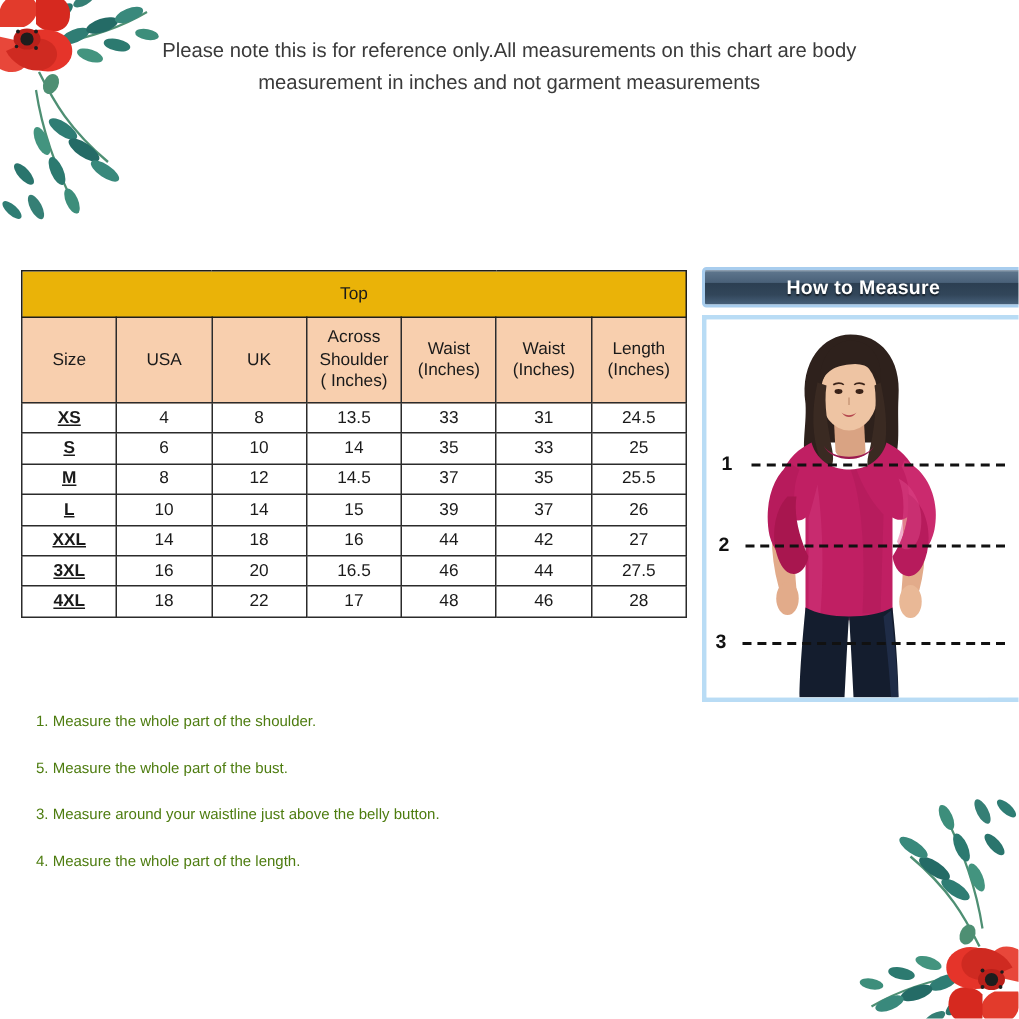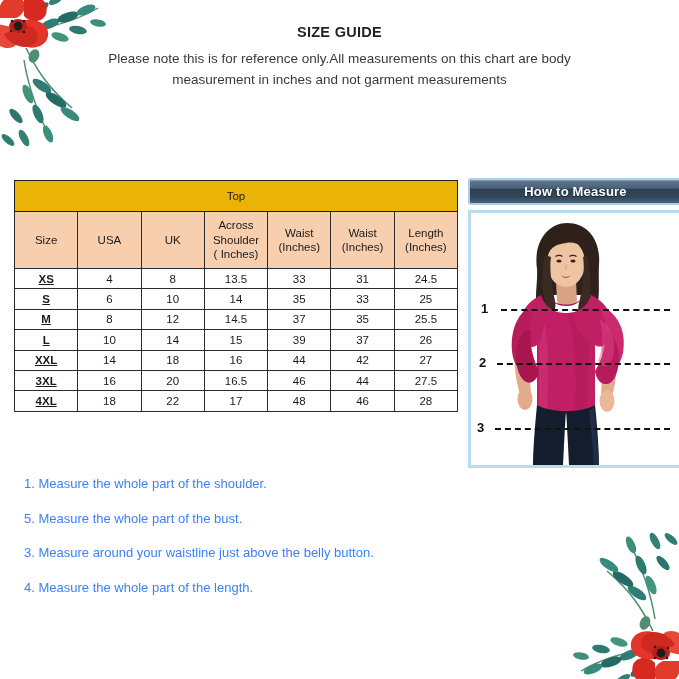--- a/index.html
+++ b/index.html
@@ -168,22 +168,22 @@
     z-index: 3;
   }
   .instr-title {
     text-align: center;
     font-size: 13px;
     font-weight: bold;
     color: #231f20;
     margin-bottom: 17px;
   }
   .instr-item {
-    font-size: 13px;
-    color: #3b82f6;
+    font-size: 10px;
+    color: #4d7c0f;
     margin: 0 0 19px 24px;
     line-height: 1.2;
   }
 </style>
 </head>
 <body>
 
 <div class="floral floral-tl">
   <svg viewBox="0 0 120 170" width="120" height="170" xmlns="http://www.w3.org/2000/svg">
     <g>
@@ -265,21 +265,20 @@
         <circle cx="30" cy="31" r="1.3" fill="#1d1d1d"></circle>
         <circle cx="30" cy="42" r="1.3" fill="#1d1d1d"></circle>
         <circle cx="17" cy="41" r="1.2" fill="#1d1d1d"></circle>
       </g>
       <ellipse cx="40" cy="66" rx="5" ry="7" fill="#4e8f73" transform="rotate(24 40 66)"></ellipse>
     </g>
   </svg>
 </div>
 
 <div class="header">
-  <div class="title">SIZE GUIDE</div>
   <div class="subtitle">Please note this is for reference only.All measurements on this chart are body measurement in inches and not garment measurements</div>
 </div>
 
 <table class="size-table">
   <thead>
     <tr>
       <td class="tbl-title" colspan="7">Top</td>
     </tr>
     <tr>
       <th class="col-head" style="width:63px">

